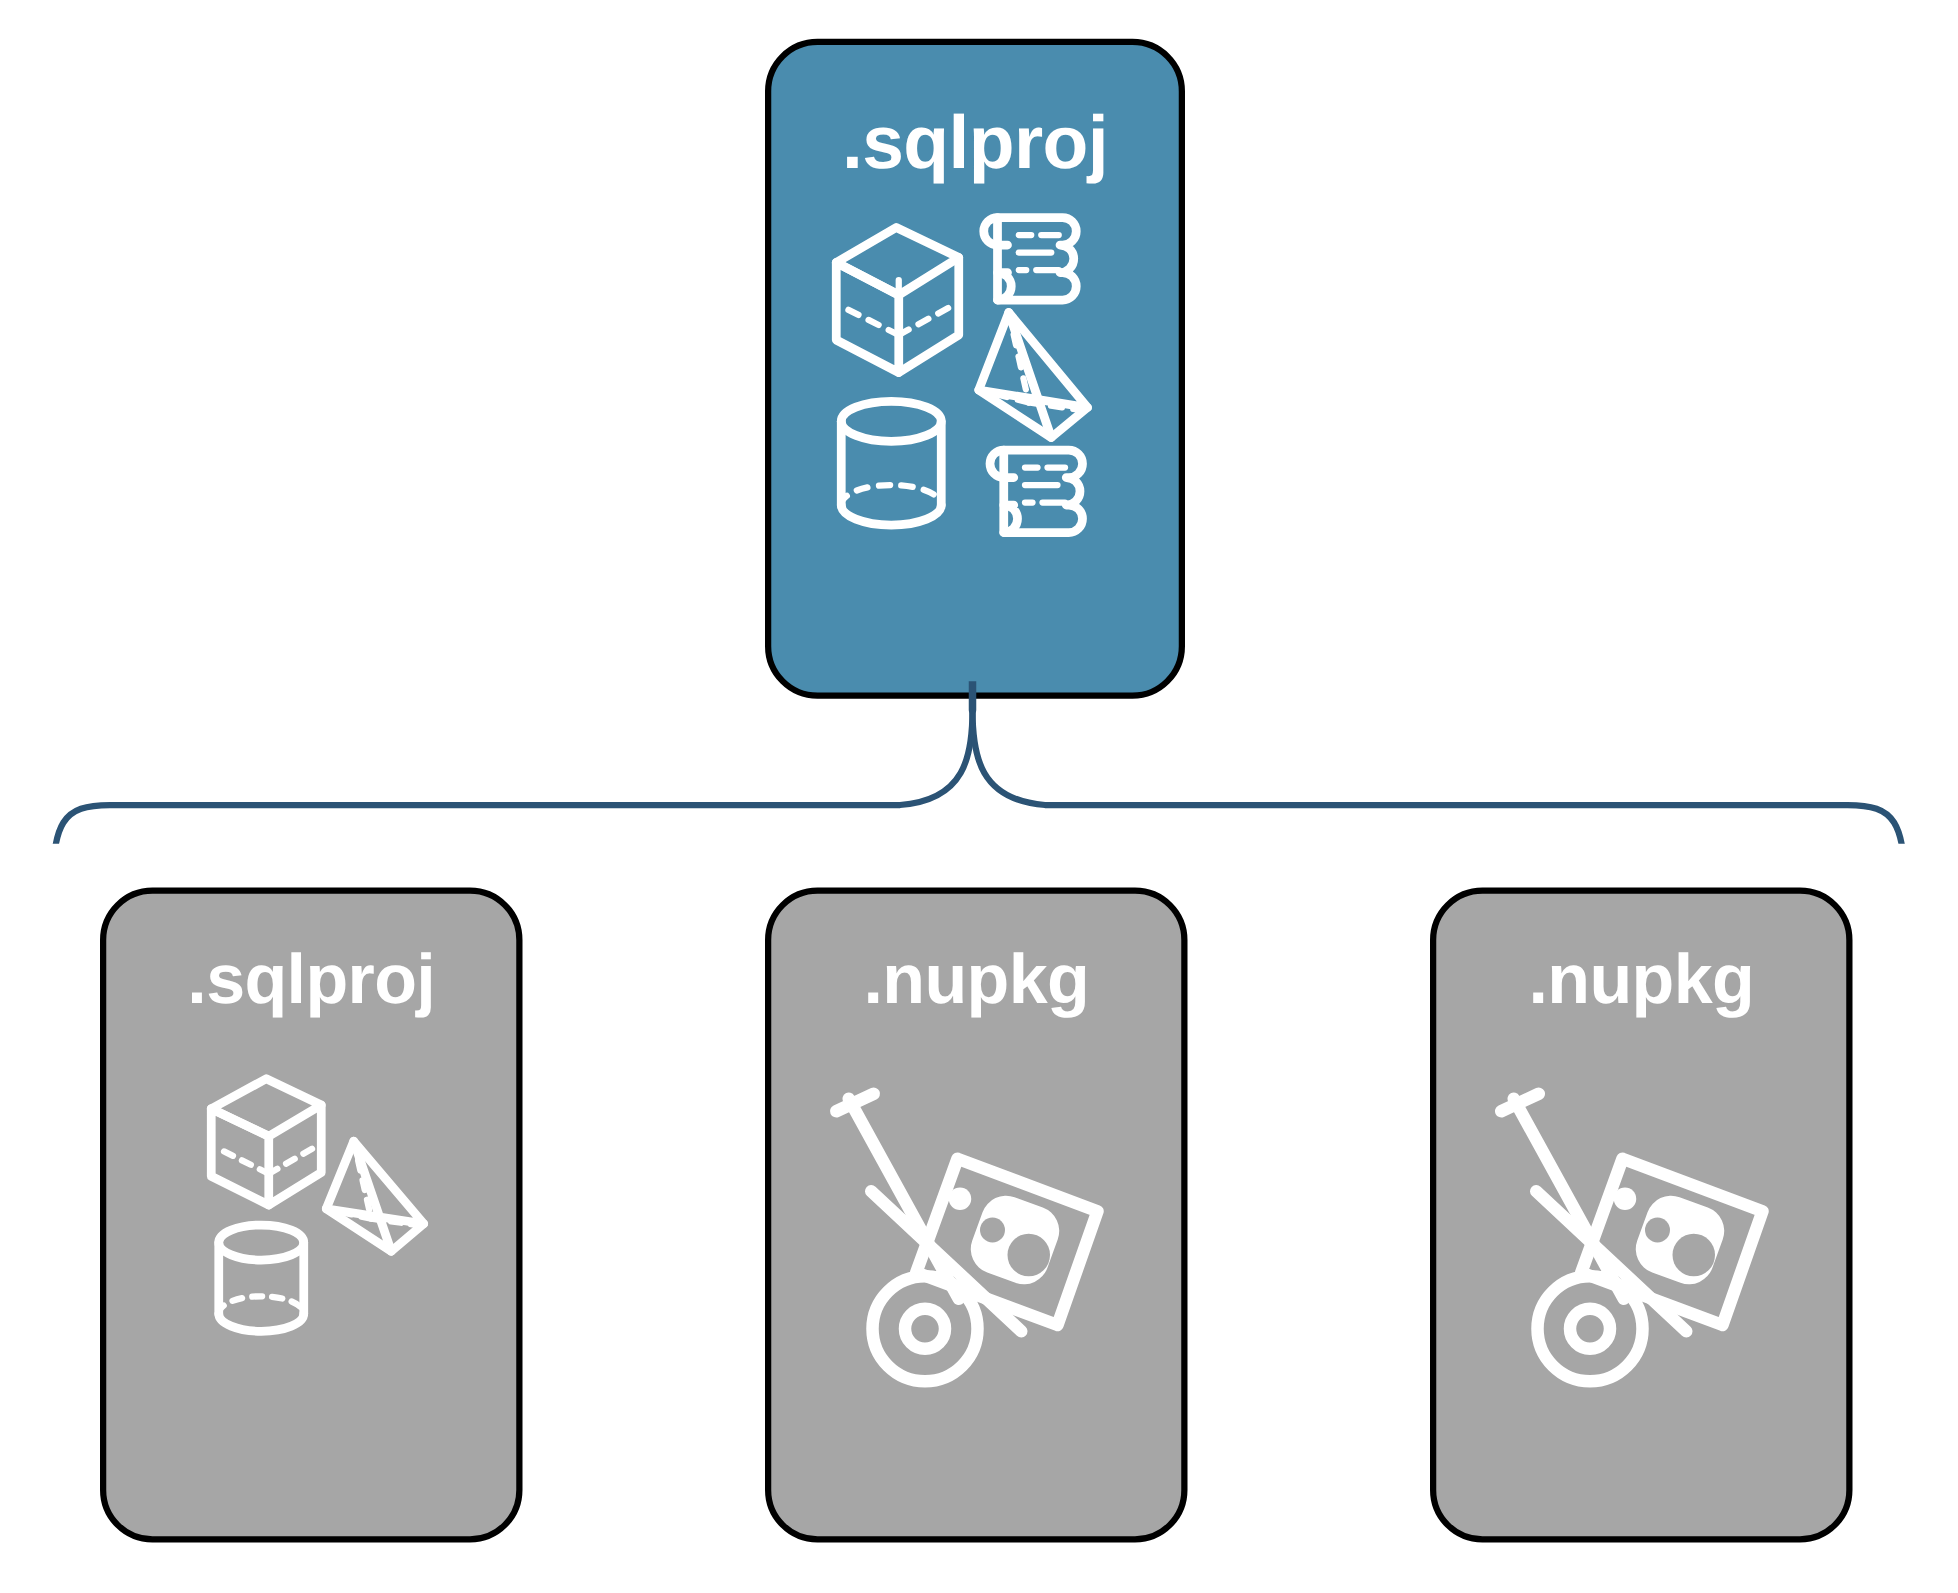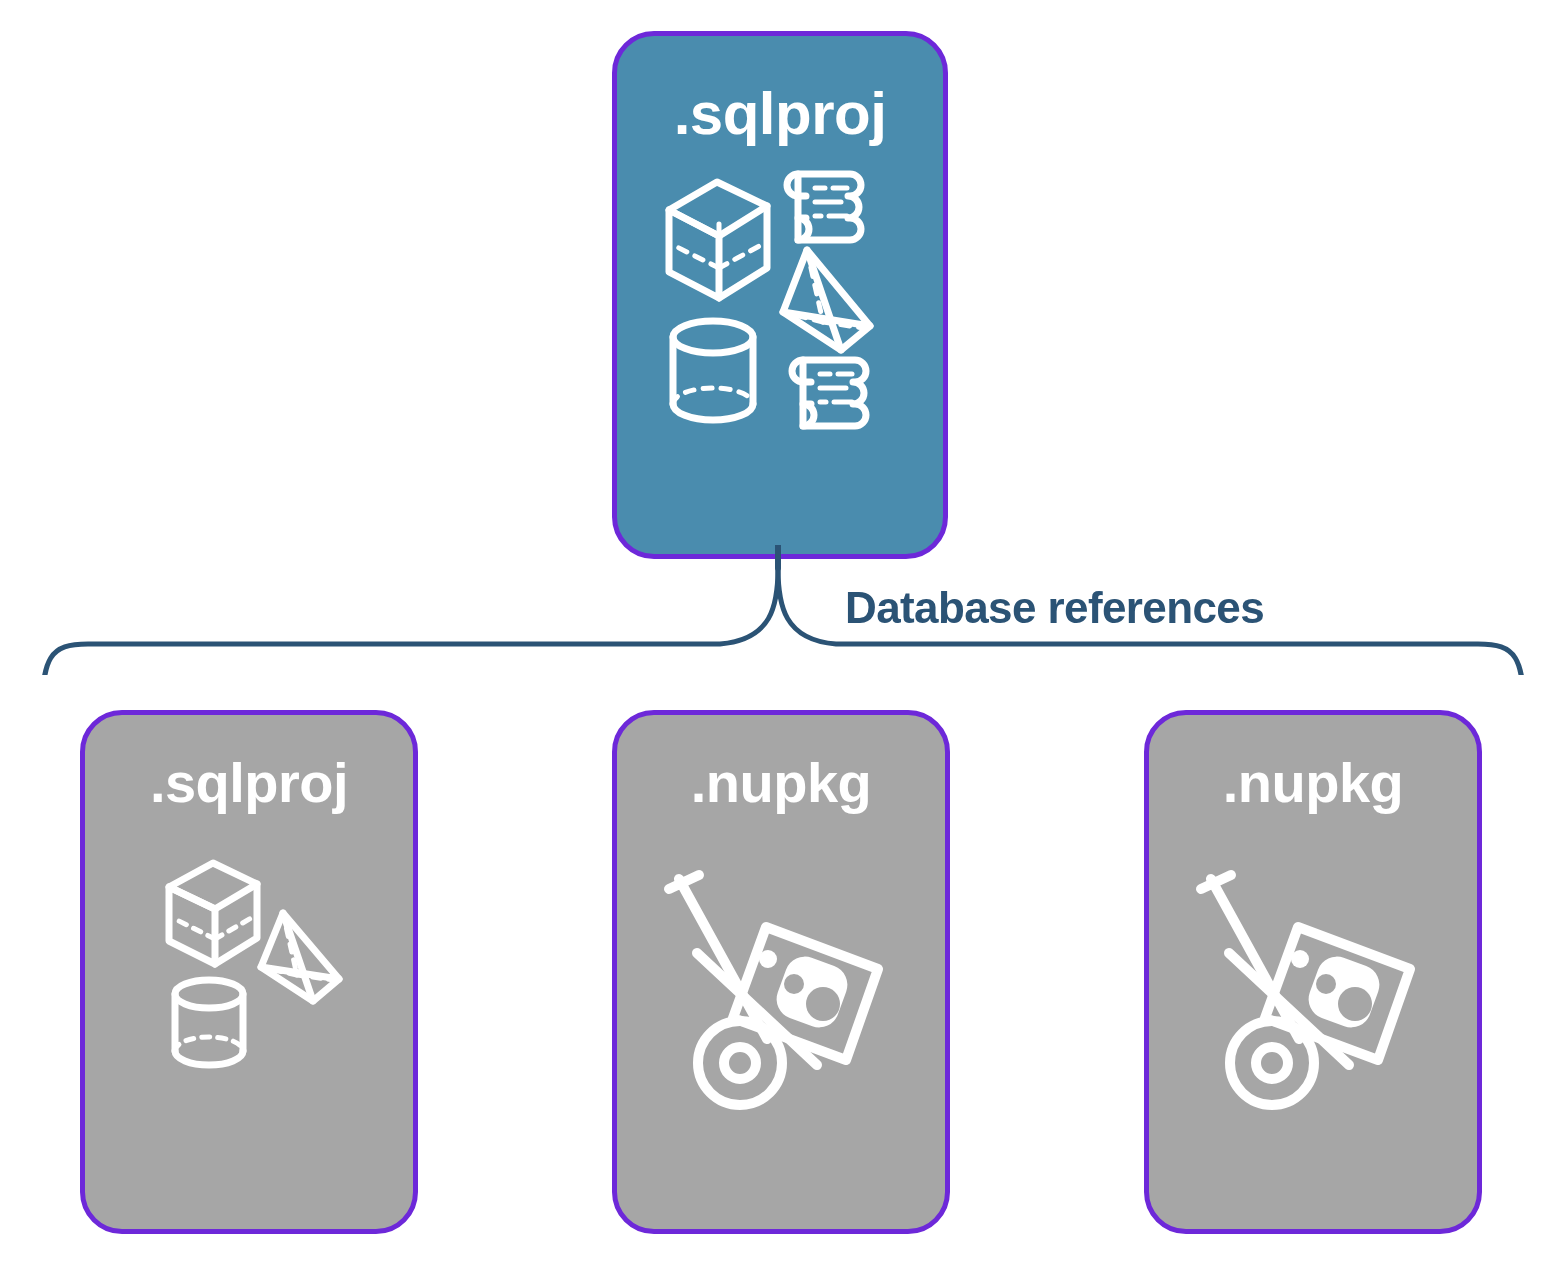--- a/index.html
+++ b/index.html
@@ -17,21 +17,21 @@
 
   #diagram-root {
     position: absolute;
     inset: 0;
   }
 
   
   .node-box {
     position: absolute;
     box-sizing: border-box;
-    border: 5px solid #6d28d9;
+    border: 5px solid #000000;
     border-radius: 42px;
     display: flex;
     flex-direction: column;
     align-items: center;
   }
   .node-box.primary {
     background: #4a8cae;
   }
   .node-box.secondary {
     background: #a6a6a6;
@@ -182,21 +182,20 @@
              C 778 60, 772 95, 720 99
              L 88 99
              C 50 99, 42 112, 42 172" fill="none" stroke="#2b5375" stroke-width="5" stroke-linecap="round"></path>
     <path d="M778 23
              C 778 60, 784 95, 836 99
              L 1478 99
              C 1516 99, 1524 112, 1524 172" fill="none" stroke="#2b5375" stroke-width="5" stroke-linecap="round"></path>
     <path d="M778 23 L778 0" fill="none" stroke="#2b5375" stroke-width="6" stroke-linecap="round"></path>
   </svg>
 
-  <div id="brace-label">Database references</div>
 
   <div class="node-box secondary" id="node-ref-1">
     <div class="node-title">.sqlproj</div>
     <div class="node-art">
       <svg width="220" height="230" viewBox="0 0 220 230">
         <g fill="none" stroke="#ffffff" stroke-width="7" stroke-linejoin="round" stroke-linecap="round">
 
           <g>
             <path d="M30 36 L74 12 L118 33 L76 58 Z"></path>
             <path d="M30 36 L30 90 L76 113 L76 58 Z"></path>

